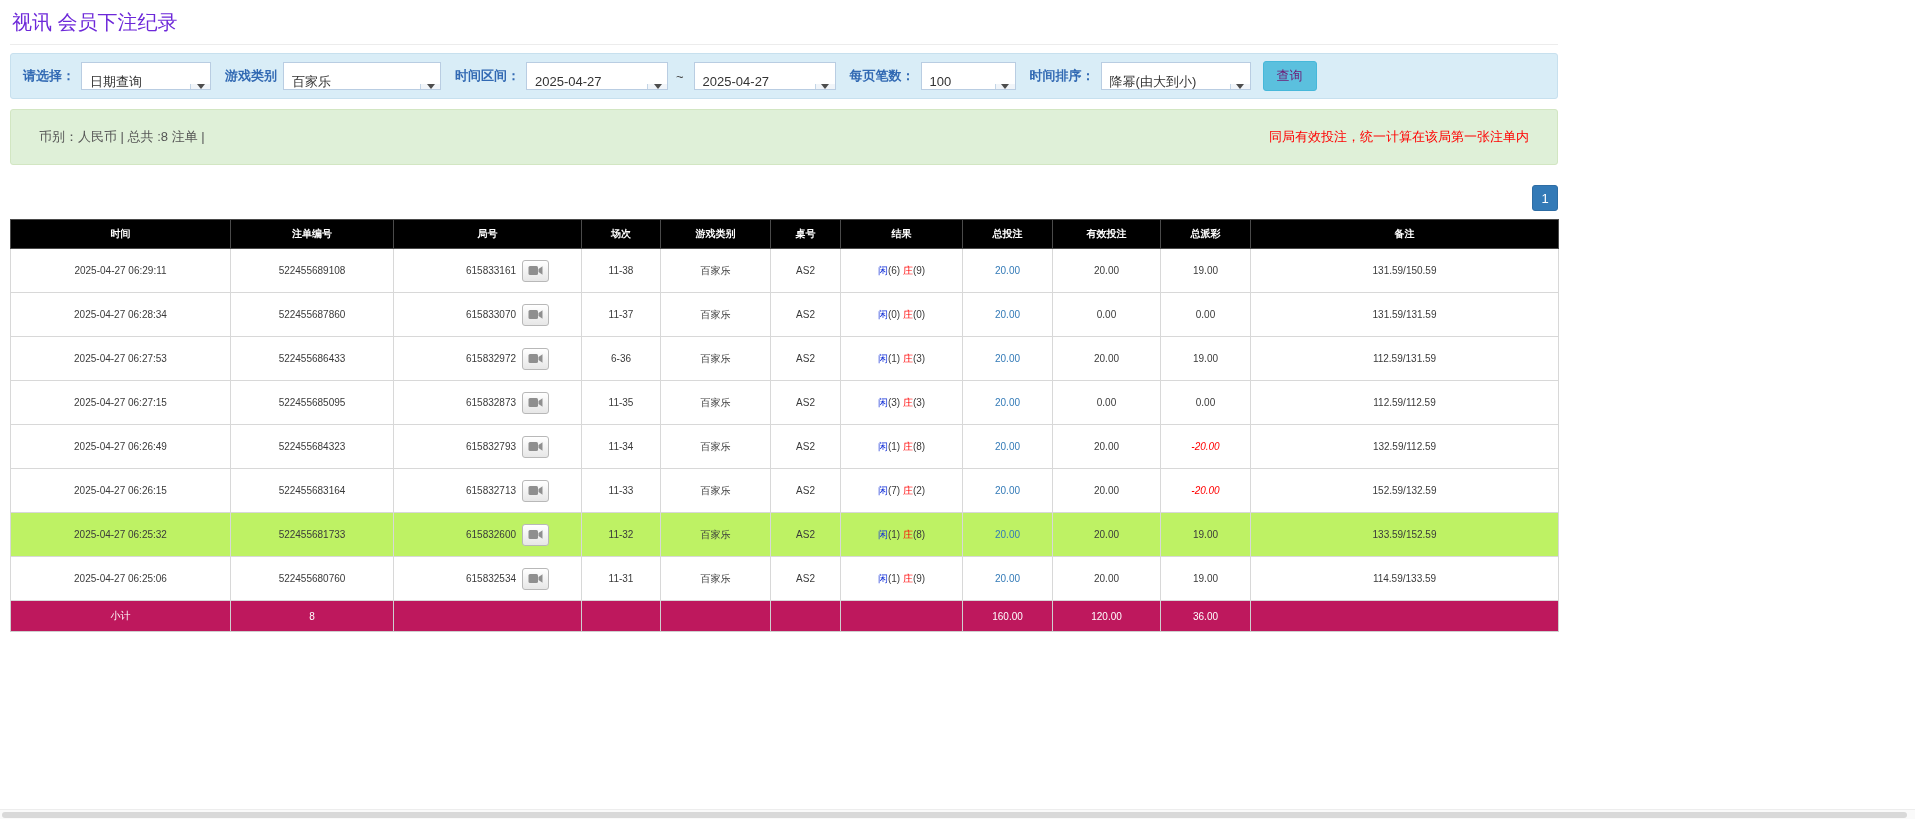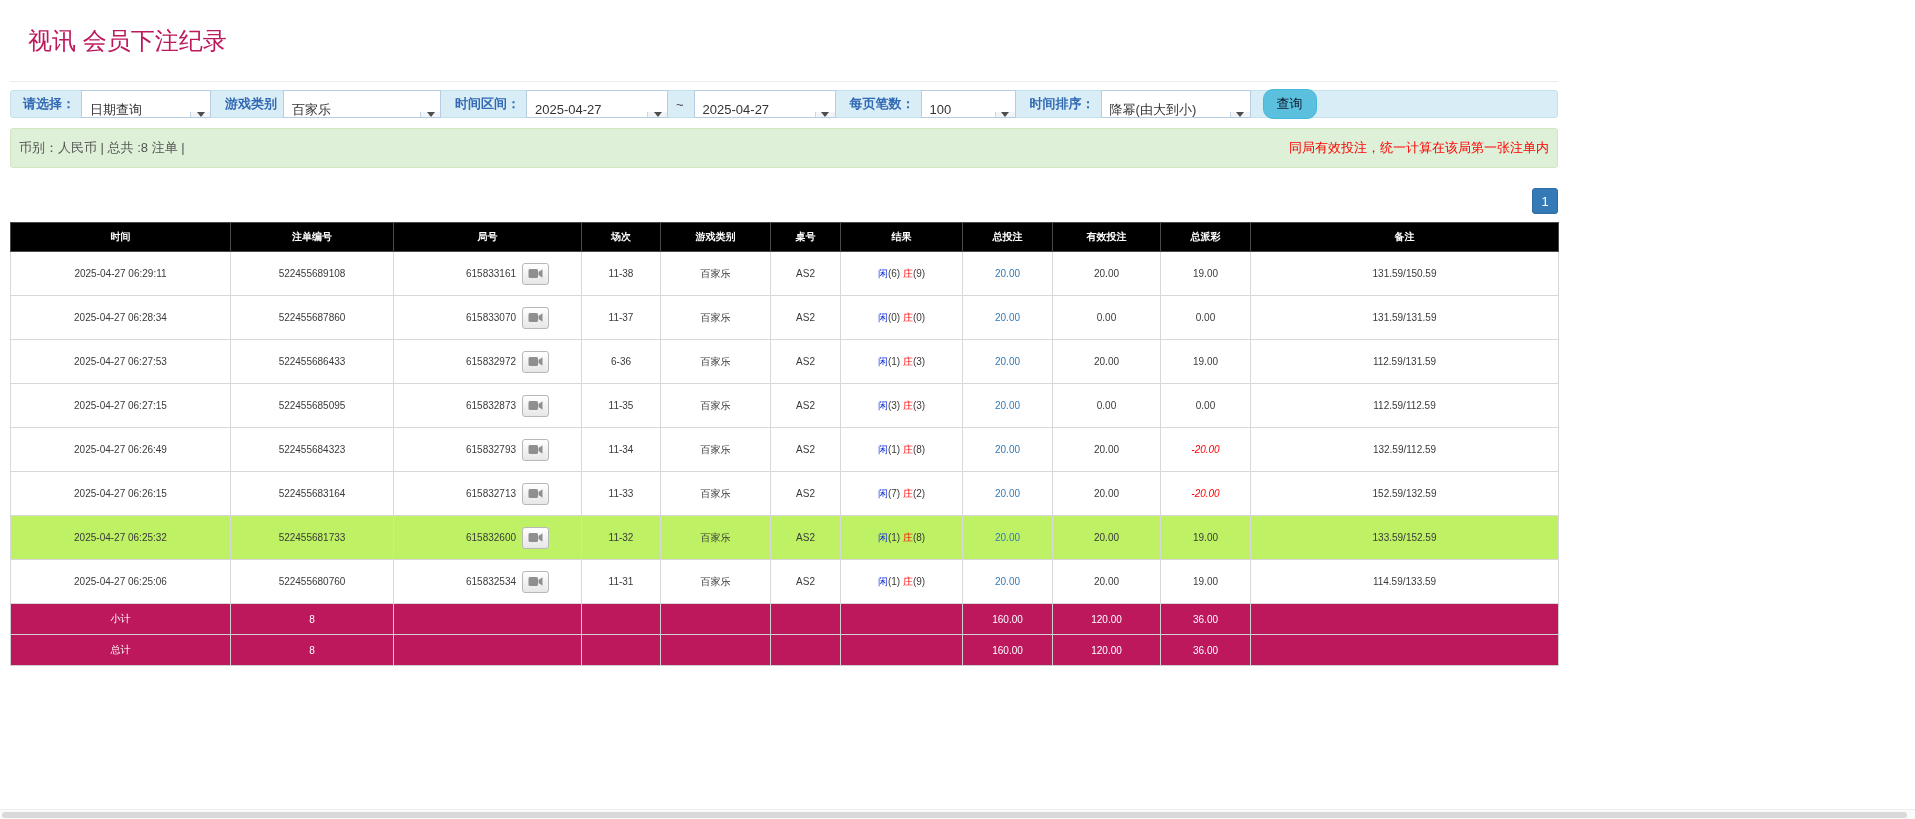--- a/index.html
+++ b/index.html
@@ -7,29 +7,29 @@
   body {
     font-family: "Liberation Sans", "DejaVu Sans", sans-serif;
     color: #333;
     width: 1915px;
   }
   .page { position: relative; width: 1915px; height: 819px; overflow: hidden; }
   .content { width: 1548px; margin-left: 10px; }
 
   
   .title-wrap { padding: 9px 0 8px 2px; border-bottom: 1px solid #ececec; }
-  .page-title { font-size: 24px; font-weight: 500; color: #be185d; margin: 16px; }
+  .page-title { font-size: 20px; font-weight: 500; color: #6d28d9; margin: 0; }
 
   
   .filter-bar {
     margin-top: 8px;
     background: #d9edf7;
     border: 1px solid #c7e0ee;
     border-radius: 3px;
-    height: 28px;
+    height: 46px;
     display: flex;
     align-items: center;
     padding: 12px 12px;
     font-size: 13px;
   }
   .f-label { color: #3169b3; font-weight: bold; margin-left: 14px; white-space: nowrap; }
   .f-label:first-child { margin-left: 0; }
   .combo {
     display: inline-flex;
     height: 28px;
@@ -61,40 +61,40 @@
     display: block; width: 0; height: 0;
     border-left: 4px solid transparent;
     border-right: 4px solid transparent;
     border-top: 5px solid #4d4d4d;
   }
   .tilde { margin: 0 4px 0 8px; color: #444; }
   .search-btn {
     margin-left: 12px;
     background: #5bc0de;
     border: 1px solid #46b8da;
-    color: #0f172a;
-    border-radius: 10px;
+    color: #701a75;
+    border-radius: 3px;
     height: 30px;
     padding: 0 13px;
     font-size: 13px;
     font-family: "Liberation Sans", "DejaVu Sans", sans-serif;
     cursor: pointer;
   }
 
   
   .summary-bar {
     margin-top: 10px;
     background: #dff0d8;
     border: 1px solid #d2e6c2;
     border-radius: 3px;
-    height: 40px;
+    height: 56px;
     display: flex;
     align-items: center;
     justify-content: space-between;
-    padding: 0 8px;
+    padding: 0 28px;
     font-size: 13px;
   }
   .summary-info { color: #555; }
   .summary-notice { color: #ff0000; }
 
   
   .pagination-row { display: flex; justify-content: flex-end; margin: 20px 0 8px; }
   .page-btn {
     min-width: 26px; height: 26px;
     background: #337ab7;
@@ -484,33 +484,20 @@
     <td></td>
     <td></td>
     <td></td>
     <td></td>
     <td></td>
     <td>160.00</td>
     <td>120.00</td>
     <td>36.00</td>
     <td></td>
   </tr>
-          <tr class="foot-row">
-    <td>总计</td>
-    <td>8</td>
-    <td></td>
-    <td></td>
-    <td></td>
-    <td></td>
-    <td></td>
-    <td>160.00</td>
-    <td>120.00</td>
-    <td>36.00</td>
-    <td></td>
-  </tr>
         </tfoot>
     </table>
 
   </div>
 
   <div class="h-scrollbar-track">
     <div class="h-scrollbar-thumb"></div>
   </div>
 </div>
 

